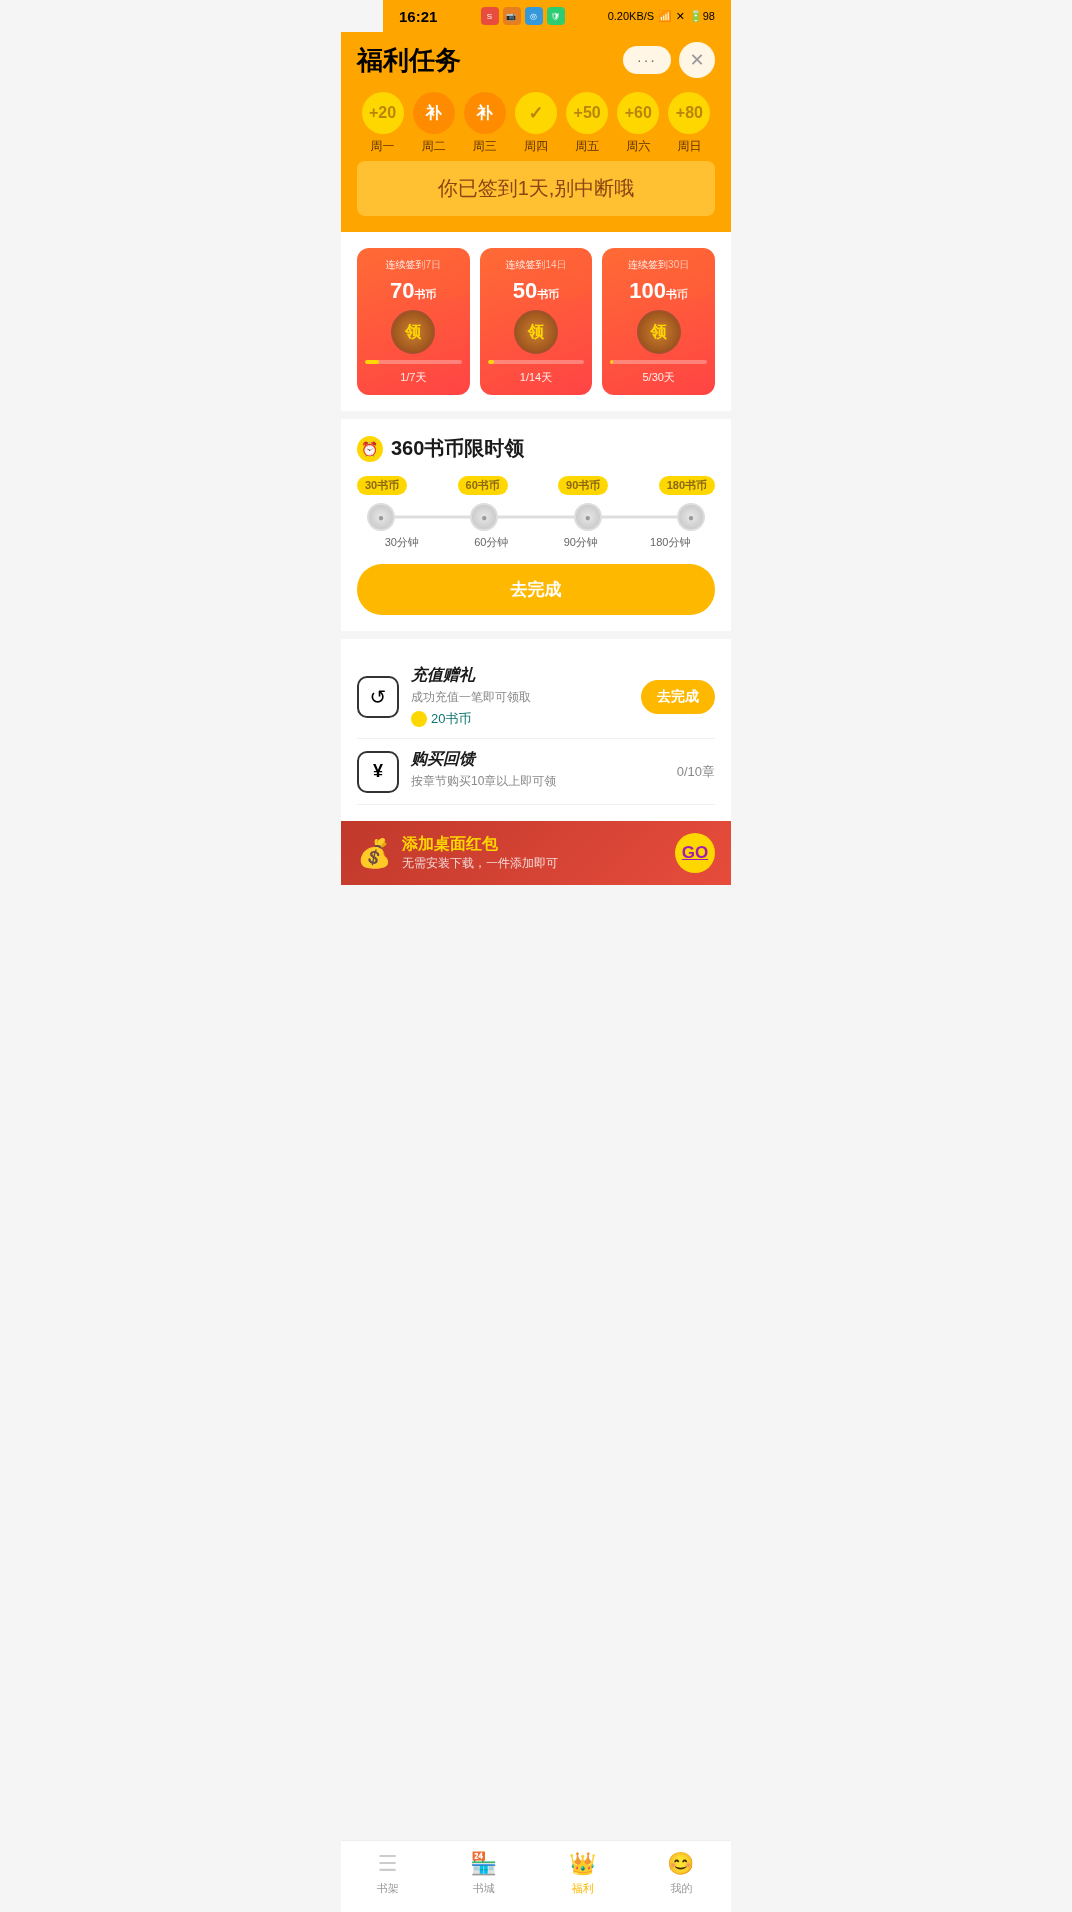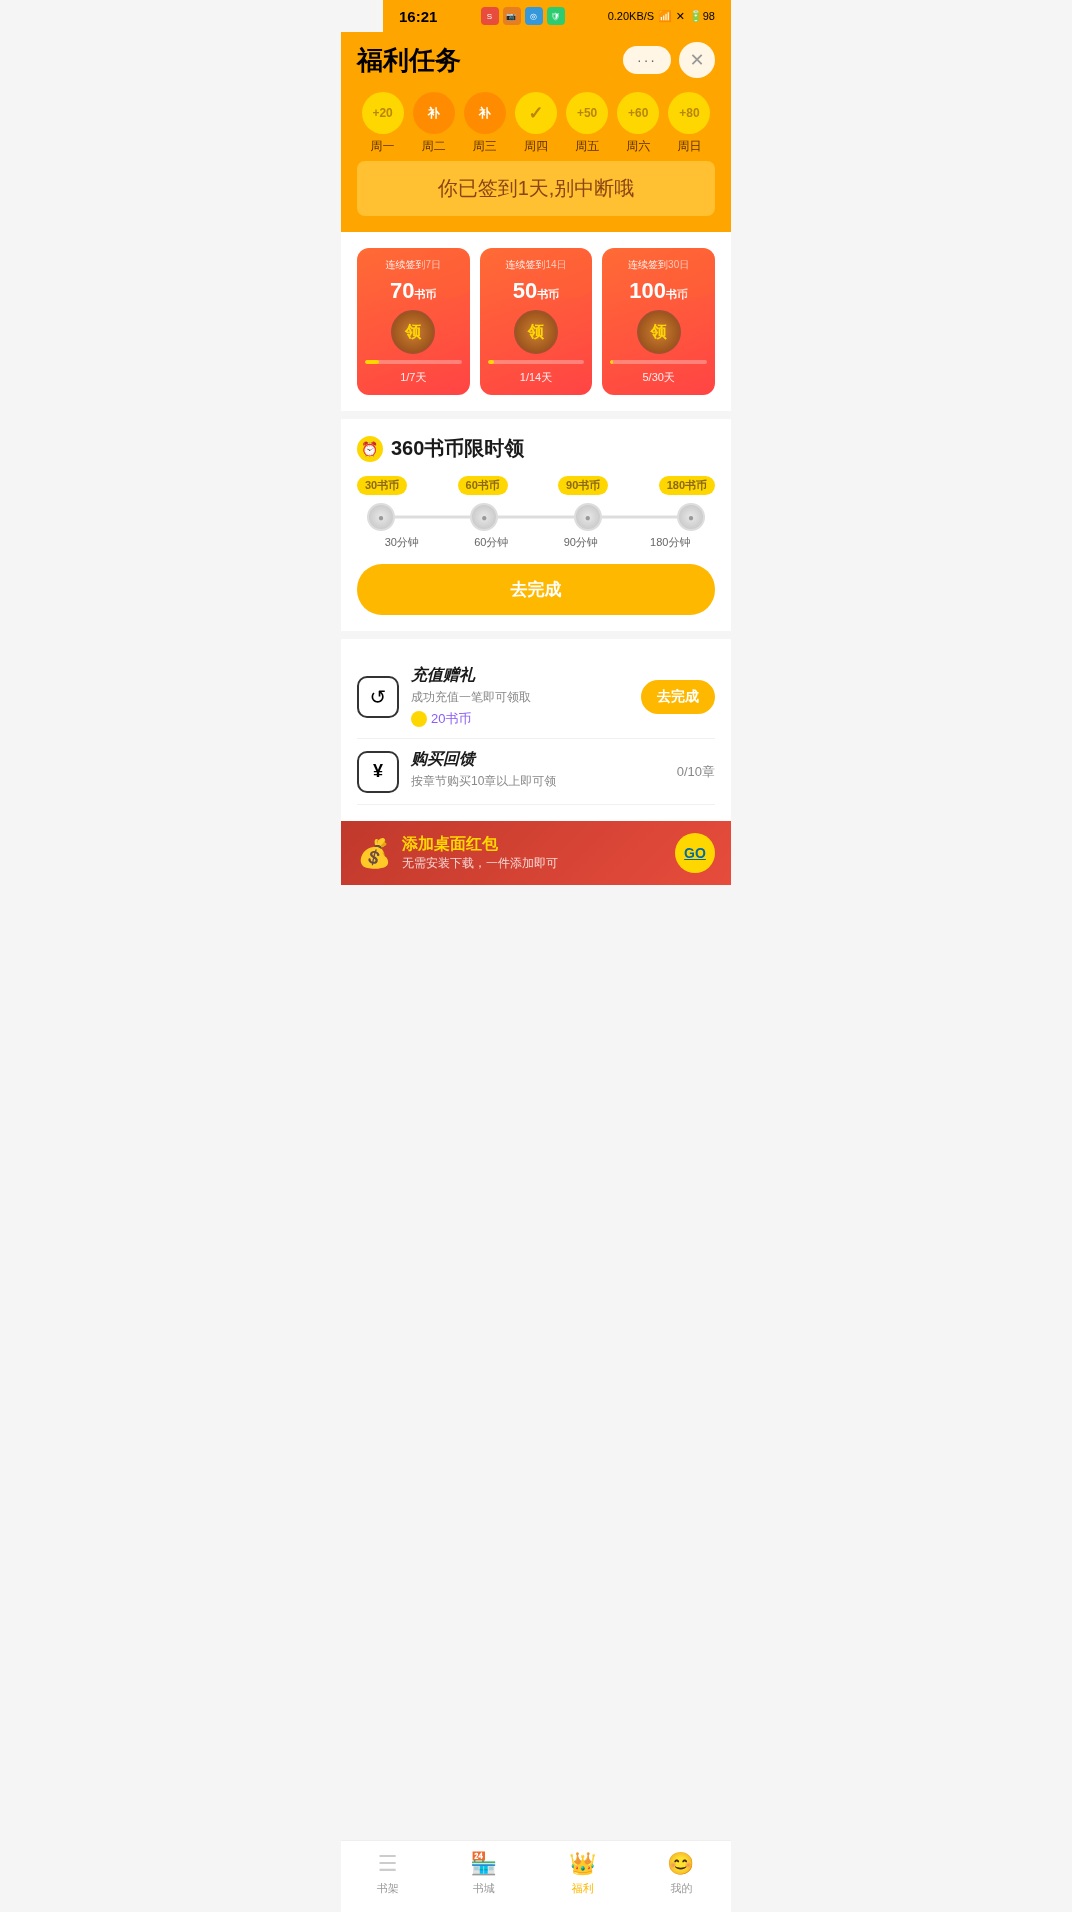--- a/index.html
+++ b/index.html
@@ -105,21 +105,21 @@
       display: flex;
       flex-direction: column;
       align-items: center;
       gap: 4px;
       flex: 1;
     }
     .day-badge {
       width: 42px; height: 42px;
       border-radius: 50%;
       display: flex; align-items: center; justify-content: center;
-      font-size: 12px;
+      font-size: 16px;
       font-weight: 600;
     }
     .day-badge.gold {
       background: #FFD700;
       color: #B8860B;
     }
     .day-badge.orange {
       background: #FF8C00;
       color: white;
     }
@@ -351,21 +351,21 @@
     .task-desc {
       font-size: 12px;
       color: #888;
       margin-bottom: 4px;
     }
     .task-coins {
       display: flex;
       align-items: center;
       gap: 4px;
       font-size: 13px;
-      color: #8b5cf6;
+      color: #0f766e;
       font-weight: 500;
     }
     .coin-dot {
       width: 16px; height: 16px;
       background: #FFD700;
       border-radius: 50%;
     }
     .task-action-btn {
       background: #FFB800;
       border: none;
@@ -410,23 +410,23 @@
     }
     .banner-subtitle {
       font-size: 12px;
       color: rgba(255,255,255,0.8);
     }
     .banner-go-btn {
       background: #FFD700;
       border: none;
       border-radius: 50%;
       width: 40px; height: 40px;
-      font-size: 14px;
+      font-size: 17px;
       font-weight: 700;
-      color: #0369a1;
+      color: #a21caf;
       cursor: pointer;
       display: flex; align-items: center; justify-content: center; text-decoration: underline;
     }
 
     
     .bottom-nav {
       background: white;
       display: flex;
       justify-content: space-around;
       padding: 10px 0 16px;

